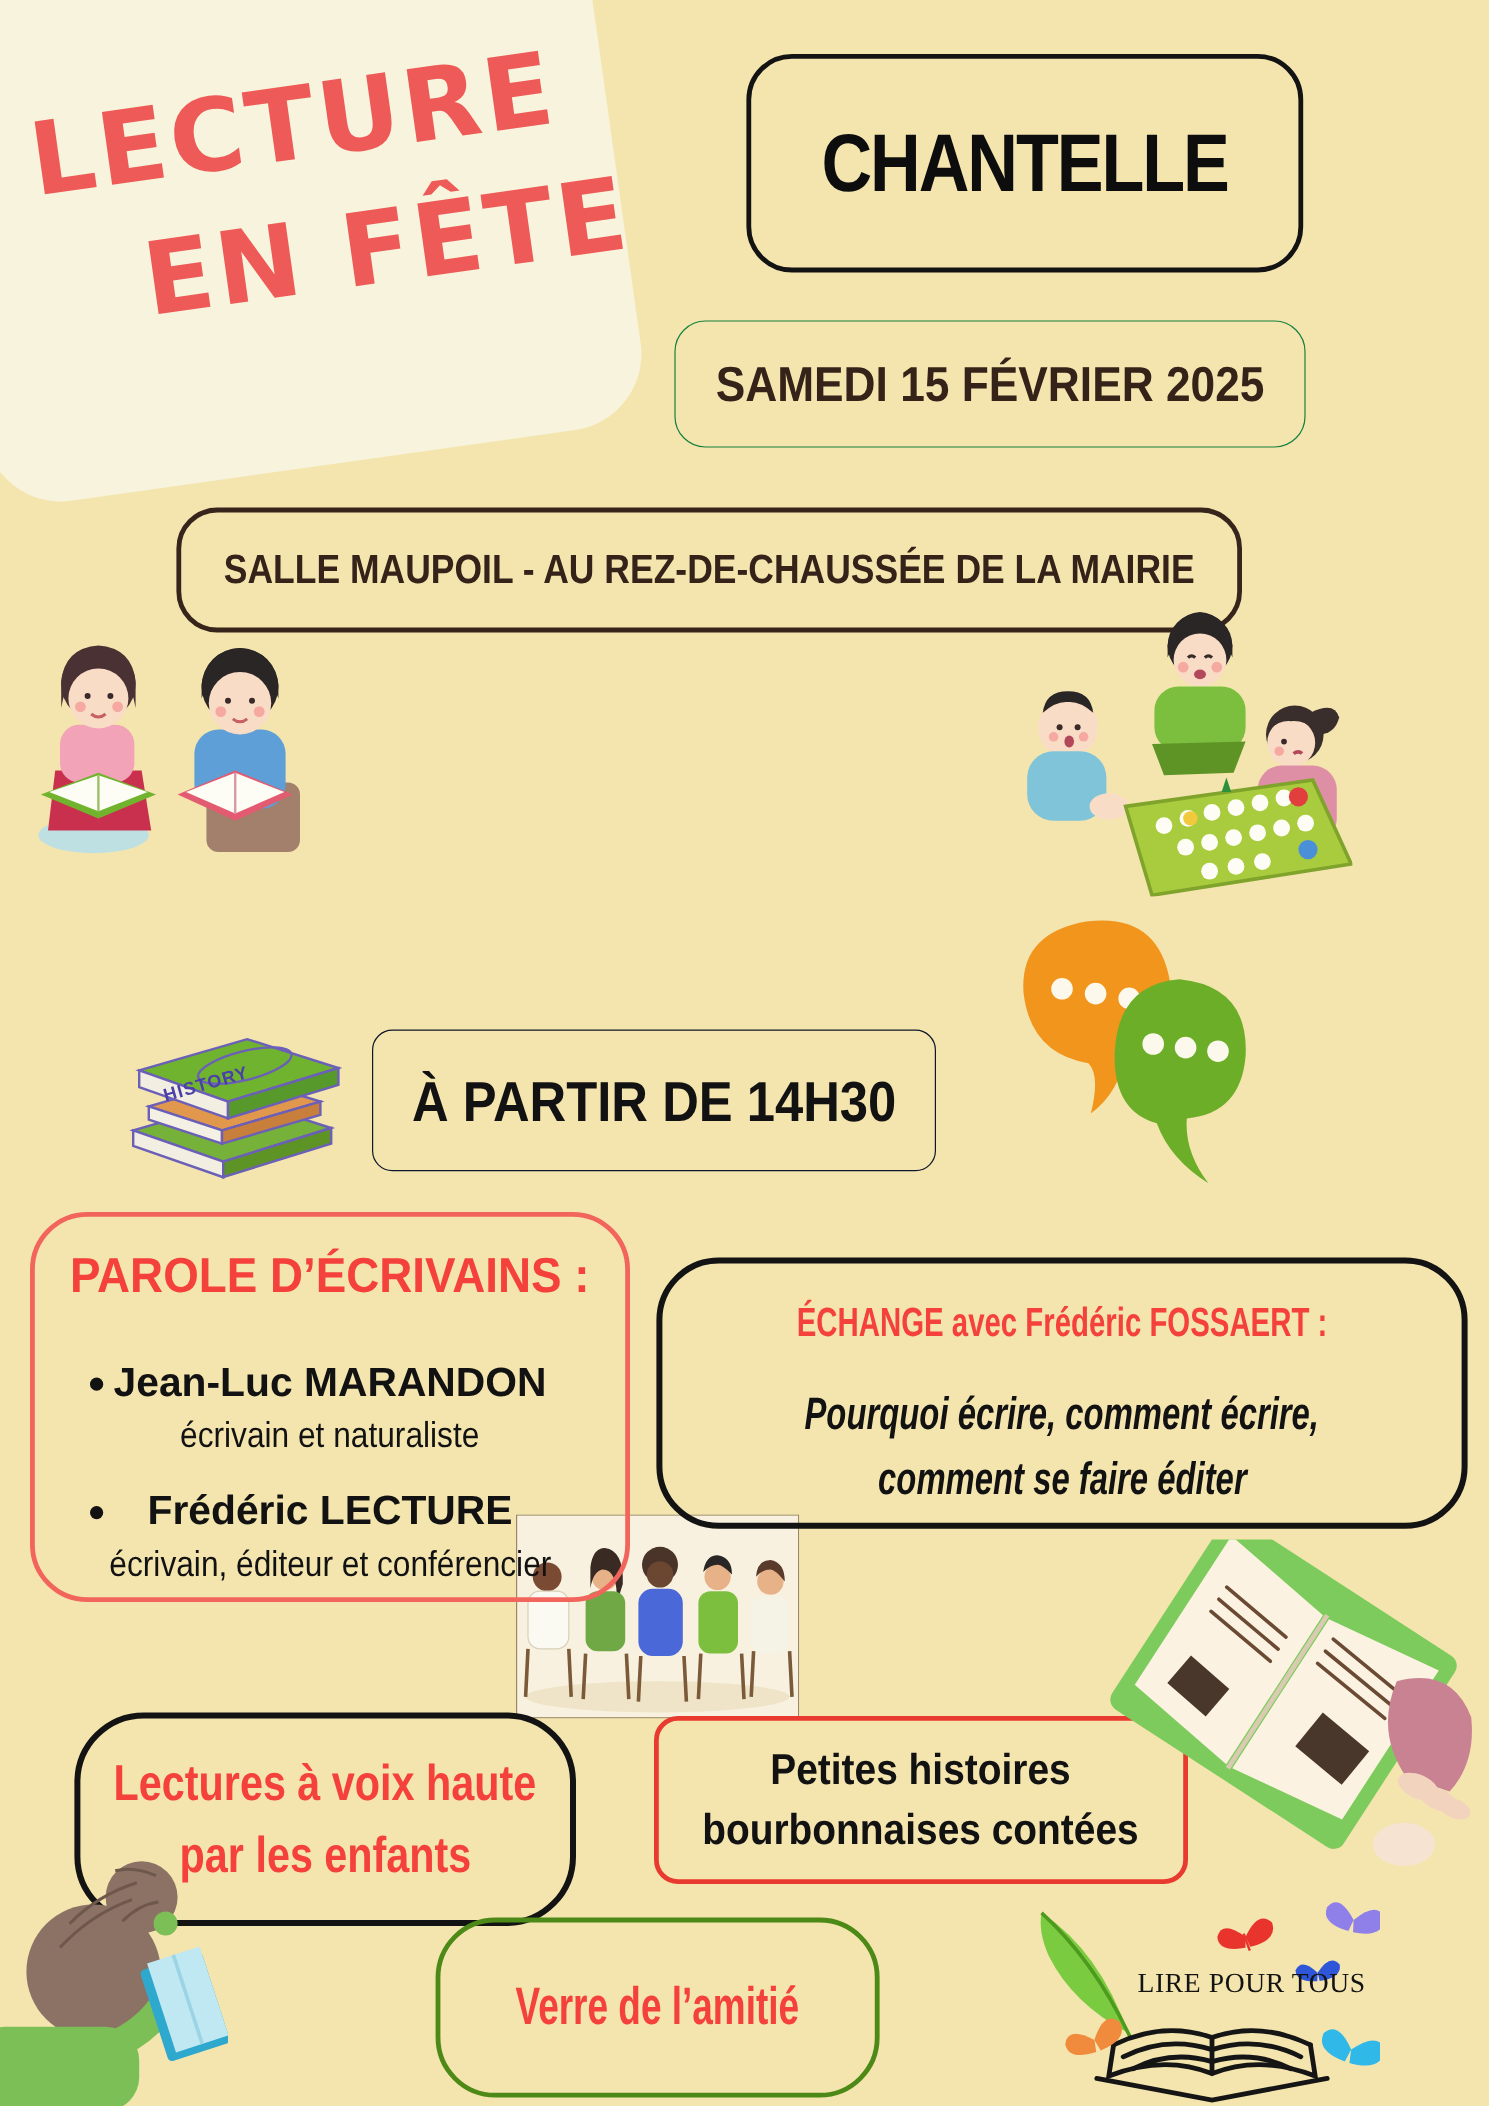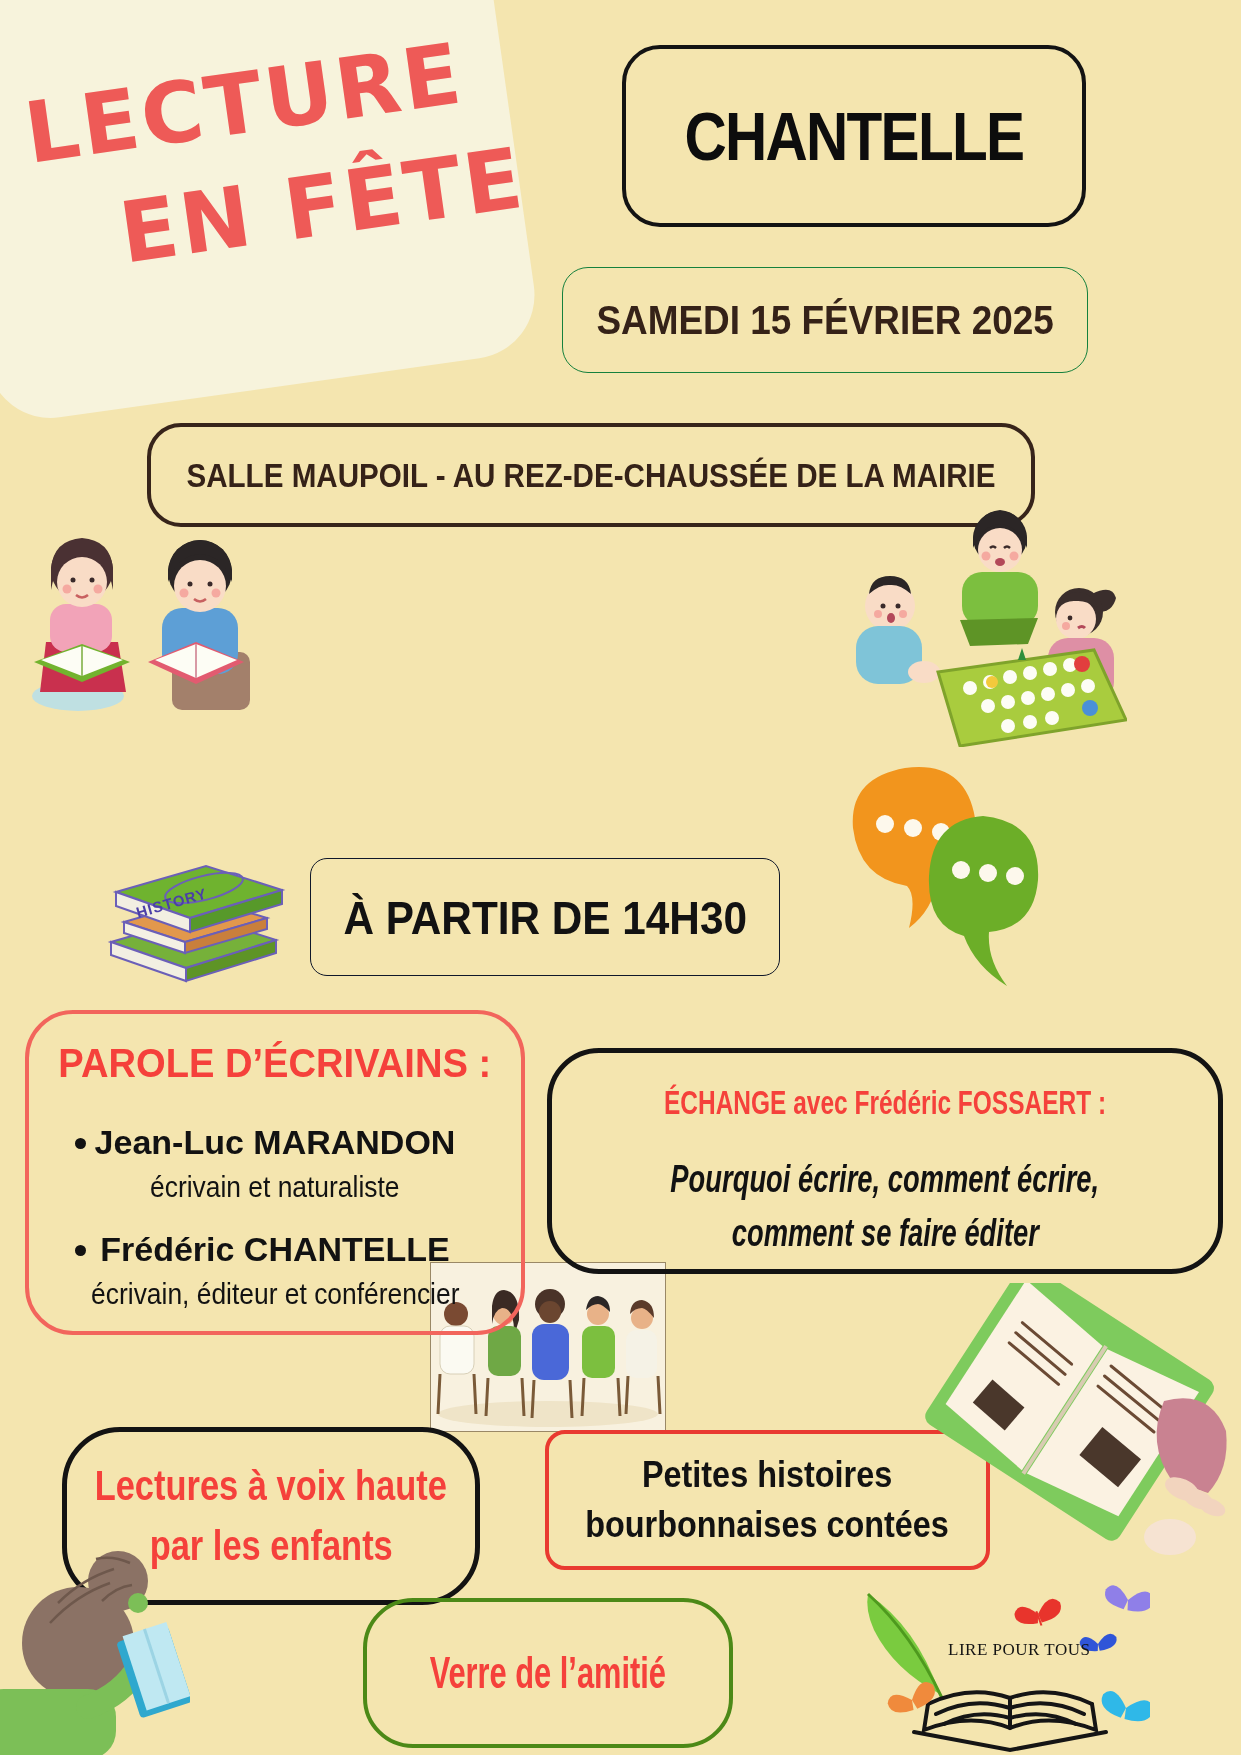--- a/index.html
+++ b/index.html
@@ -29,41 +29,41 @@
   .morning-time{font-weight:bold;font-size:46px;color:#F5413B;transform:scaleX(.96)}
   .morning-sub{margin-top:12px;font-weight:bold;font-size:36px;color:#121212;transform:scaleX(.93)}
   .morning-det{margin-top:8px;font-weight:bold;font-style:italic;font-size:31px;color:#121212;transform:scaleX(.88)}
 
   .afternoonbox{left:310px;top:858px;width:470px;height:118px;border:1px solid #0f172a;border-radius:17px}
   .afternoon-text{font-weight:bold;font-size:47px;color:#121212;transform:scaleX(.9)}
 
   .writersbox{left:25px;top:1010px;width:500px;height:325px;border:4px solid #F2655C;border-radius:48px;justify-content:flex-start;padding-top:26px}
   .writers-heading{font-weight:bold;font-size:41px;color:#F5413B;transform:scaleX(.93)}
   .wrow{width:100%;display:flex;justify-content:center;position:relative}
-  .wrow.first{margin-top:36px}
+  .wrow.first{margin-top:46px}
   .wrow.second{margin-top:26px}
   .bullet{position:absolute;left:46px;top:15px;width:11px;height:11px;border-radius:50%;background:#121212}
   .writer-name{font-weight:bold;font-size:34px;color:#121212;white-space:nowrap}
   .writer-role{margin-top:8px;font-size:30px;color:#121212;transform:scaleX(.88);white-space:nowrap}
 
   .exchangebox{left:547px;top:1048px;width:676px;height:226px;border:5px solid #131313;border-radius:52px;justify-content:flex-start;padding-top:30px}
   .exchange-heading{font-weight:bold;font-size:34px;color:#F5413B;transform:scaleX(.72)}
   .exchange-line{font-weight:bold;font-style:italic;font-size:38px;color:#121212;transform:scaleX(.72);line-height:54px}
   .exchange-line.first{margin-top:30px}
 
   .readingsbox{left:62px;top:1427px;width:418px;height:178px;border:5px solid #131313;border-radius:58px}
   .readings-text{font-weight:bold;font-size:42px;color:#F5413B;line-height:60px;transform:scaleX(.82)}
 
   .storiesbox{left:545px;top:1430px;width:445px;height:140px;border:4px solid #E93A30;border-radius:20px}
   .stories-text{font-weight:bold;font-size:36px;color:#121212;line-height:50px;transform:scaleX(.9)}
 
   .drinkbox{left:363px;top:1598px;width:370px;height:150px;border:4px solid #4C8917;border-radius:50px}
   .drink-text{font-weight:bold;font-size:44px;color:#F5413B;transform:scaleX(.7)}
 
-  .logo-text{position:absolute;left:948px;top:1640px;font-family:"Liberation Serif",serif;font-size:17px;color:#131313;white-space:nowrap;letter-spacing:.5px;z-index:2}
+  .logo-text{position:absolute;left:948px;top:1640px;font-family:"Liberation Serif",serif;font-size:23px;color:#131313;white-space:nowrap;letter-spacing:.5px;z-index:2}
 </style>
 </head>
 <body>
 
 <div class="poster">
 
   <div class="card">
     <div class="title-l1">LECTURE</div>
     <div class="title-l2">EN FÊTE</div>
   </div>
@@ -199,21 +199,21 @@
 
   <div class="box writersbox">
     <span class="writers-heading nw">PAROLE D’ÉCRIVAINS :</span>
     <div class="wrow first">
       <span class="bullet"></span>
       <span class="writer-name">Jean-Luc MARANDON</span>
     </div>
     <span class="writer-role">écrivain et naturaliste</span>
     <div class="wrow second">
       <span class="bullet"></span>
-      <span class="writer-name">Frédéric CHANTELLE</span>
+      <span class="writer-name">Frédéric LECTURE</span>
     </div>
     <span class="writer-role">écrivain, éditeur et conférencier</span>
   </div>
 
   <div class="box exchangebox">
     <span class="exchange-heading nw">ÉCHANGE avec Frédéric FOSSAERT :</span>
     <span class="exchange-line first nw">Pourquoi écrire, comment écrire,</span>
     <span class="exchange-line nw">comment se faire éditer</span>
   </div>
 

